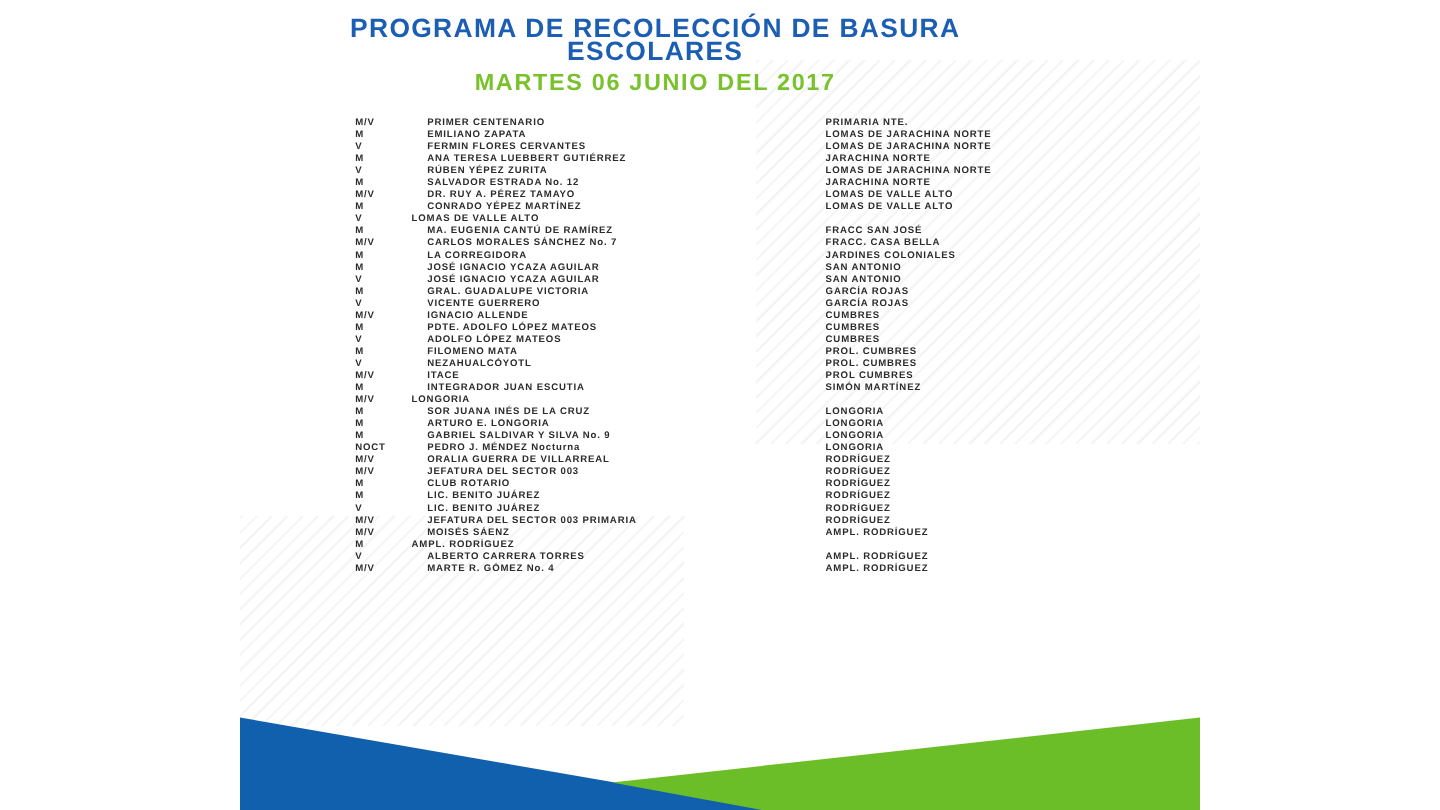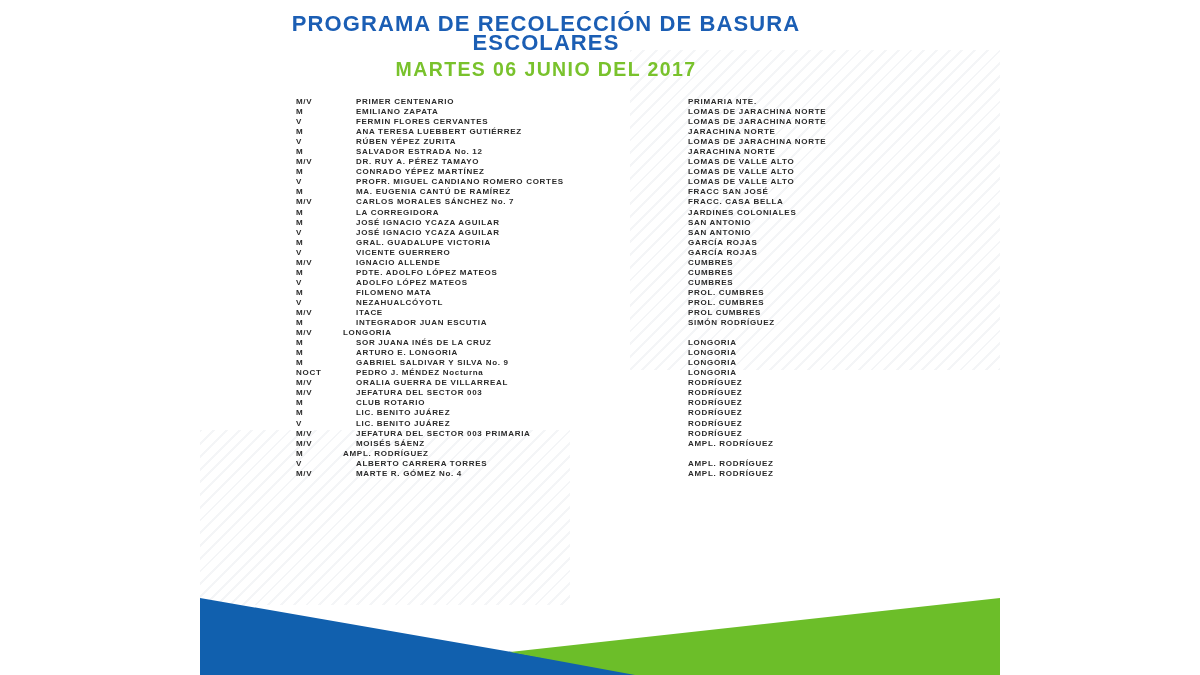--- a/index.html
+++ b/index.html
@@ -140,21 +140,20 @@
         <span class="col-school">DR. RUY A. PÉREZ TAMAYO</span>
         <span class="col-colonia">LOMAS DE VALLE ALTO</span>
       </div>
       <div class="row">
         <span class="col-shift">M</span>
         <span class="col-school">CONRADO YÉPEZ MARTÍNEZ</span>
         <span class="col-colonia">LOMAS DE VALLE ALTO</span>
       </div>
       <div class="row">
         <span class="col-shift">V</span>
-        <span class="col-school">PROFR. MIGUEL CANDIANO ROMERO CORTES</span>
         <span class="col-colonia">LOMAS DE VALLE ALTO</span>
       </div>
       <div class="row">
         <span class="col-shift">M</span>
         <span class="col-school">MA. EUGENIA CANTÚ DE RAMÍREZ</span>
         <span class="col-colonia">FRACC SAN JOSÉ</span>
       </div>
       <div class="row">
         <span class="col-shift">M/V</span>
         <span class="col-school">CARLOS MORALES SÁNCHEZ No. 7</span>
@@ -211,21 +210,21 @@
         <span class="col-colonia">PROL. CUMBRES</span>
       </div>
       <div class="row">
         <span class="col-shift">M/V</span>
         <span class="col-school">ITACE</span>
         <span class="col-colonia">PROL CUMBRES</span>
       </div>
       <div class="row">
         <span class="col-shift">M</span>
         <span class="col-school">INTEGRADOR JUAN ESCUTIA</span>
-        <span class="col-colonia">SIMÓN RODRÍGUEZ</span>
+        <span class="col-colonia">SIMÓN MARTÍNEZ</span>
       </div>
       <div class="row">
         <span class="col-shift">M/V</span>
         <span class="col-colonia">LONGORIA</span>
       </div>
       <div class="row">
         <span class="col-shift">M</span>
         <span class="col-school">SOR JUANA INÉS DE LA CRUZ</span>
         <span class="col-colonia">LONGORIA</span>
       </div>

